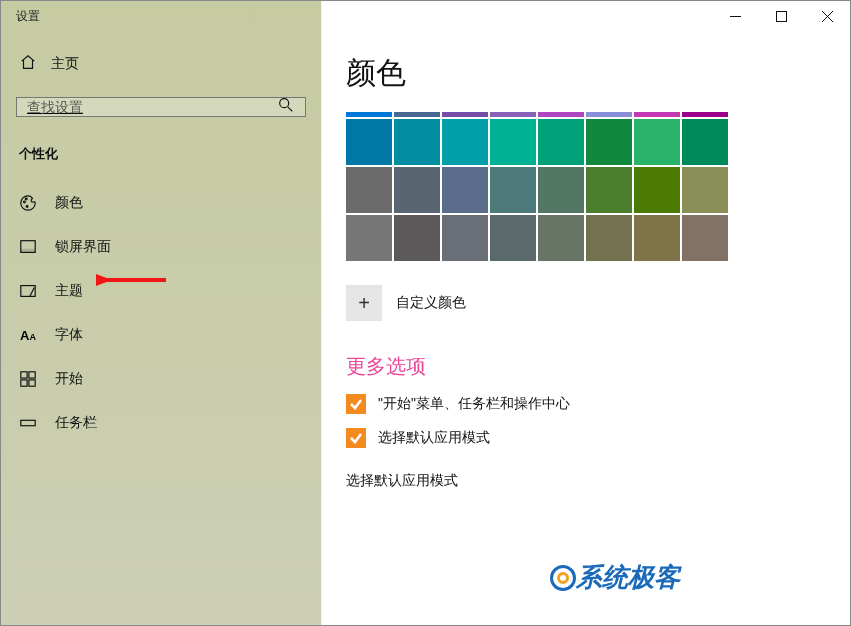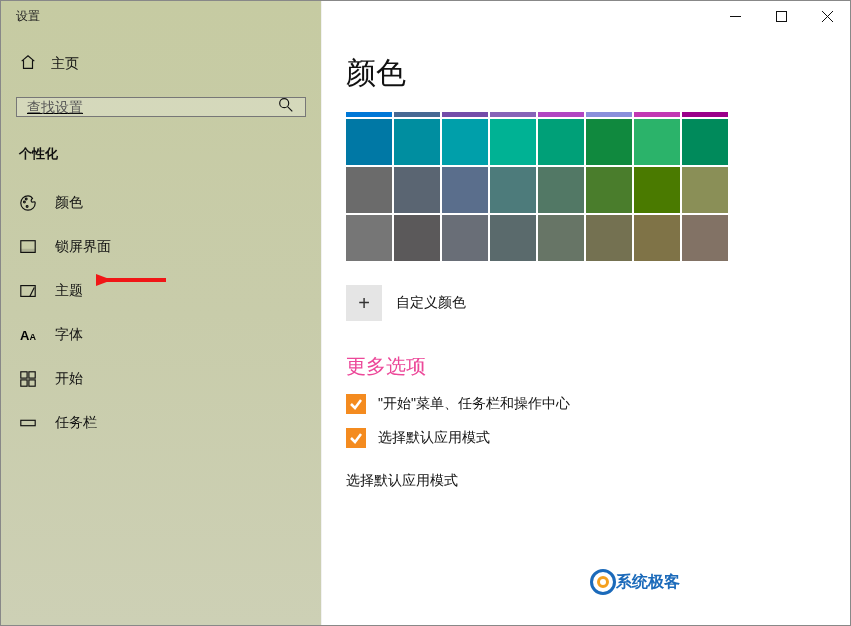--- a/index.html
+++ b/index.html
@@ -33,21 +33,21 @@
     .toggle-row { display: flex; align-items: center; gap: 12px; }
     .toggle { width: 44px; height: 20px; border-radius: 20px; background: #f48b1f; position: relative; cursor: pointer; }
     .toggle::after { content: ""; position: absolute; right: 2px; top: 2px; width: 16px; height: 16px; background: #fff; border-radius: 50%; }
     .toggle-lbl { font-size: 14px; }
     .sub-h { font-size: 14px; color: #111; margin-top: 22px; }
     .chk-row { display: flex; align-items: center; gap: 12px; margin-top: 14px; }
     .chk { width: 20px; height: 20px; background: #f48b1f; display: flex; align-items: center; justify-content: center; cursor: pointer; }
     .chk svg { stroke: #fff; stroke-width: 2.5; fill: none; }
     .chk-lbl { font-size: 14px; color: #111; }
     .mode-h { font-size: 14px; color: #111; margin-top: 24px; }
-    .watermark { position: absolute; right: 170px; bottom: 30px; display: flex; align-items: center; gap: 0; font-weight: 700; font-size: 16px; color: #1b6aba; }
+    .watermark { position: absolute; right: 170px; bottom: 30px; display: flex; align-items: center; gap: 0; font-weight: 700; font-size: 26px; color: #1b6aba; font-style: italic; }
     .watermark .ring { width: 26px; height: 26px; border: 3px solid #1b6aba; border-radius: 50%; display: flex; align-items: center; justify-content: center; }
     .watermark .ring .in { width: 12px; height: 12px; border: 3px solid #f4a01f; border-radius: 50%; }
   </style>
 </head>
 <body>
 
 <div class="titlebar">设置</div>
 
 <div class="winbtns">
   <div class="winbtn">

